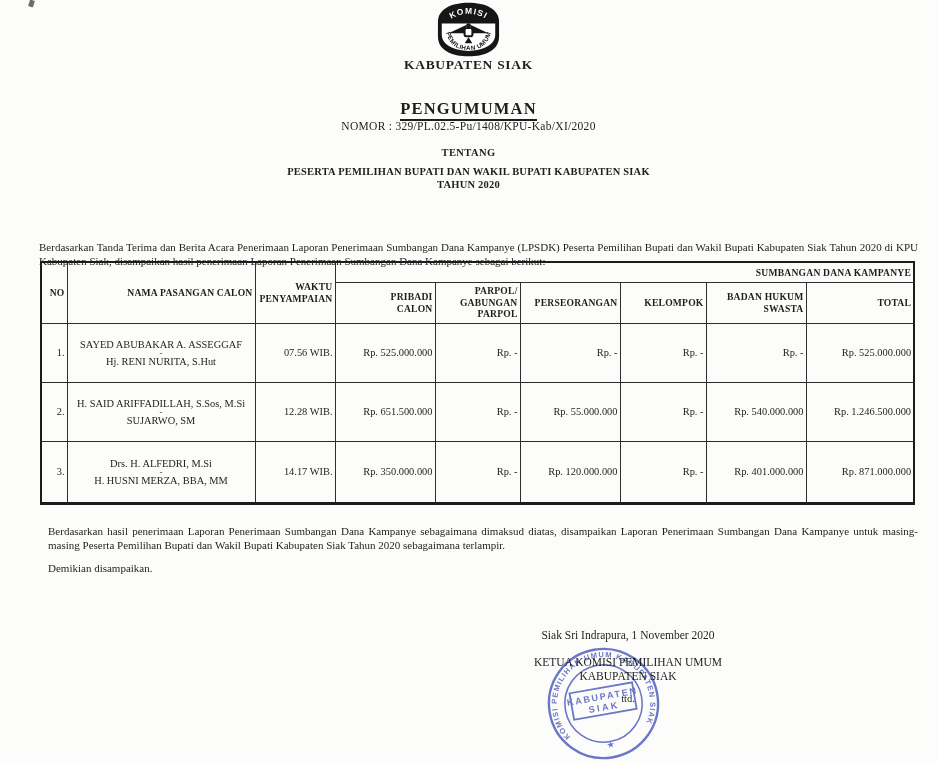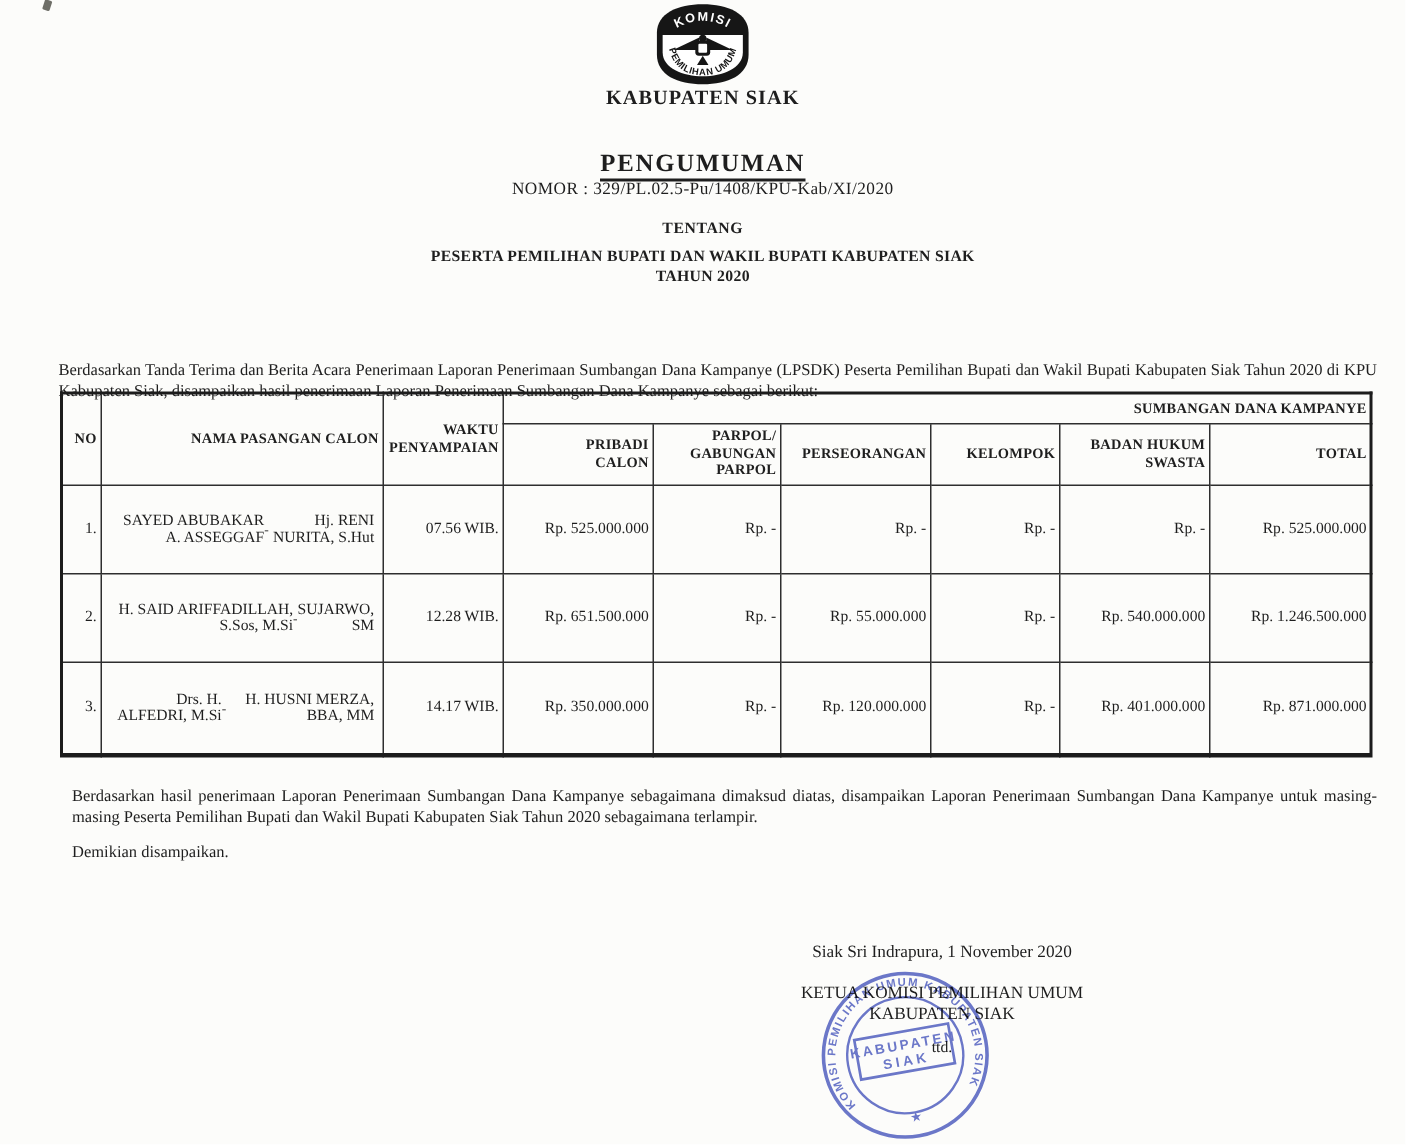--- a/index.html
+++ b/index.html
@@ -40,21 +40,21 @@
   table.lpsdk th, table.lpsdk td { border:1.2px solid #2e2e2e; vertical-align:middle;
     text-align:right; overflow:hidden; }
   table.lpsdk th { font-weight:bold; font-size:9.6px; line-height:11.5px; letter-spacing:.2px; padding:2px; }
   th.group-h { height:20px; font-size:9.8px; letter-spacing:.4px; }
   tr.subhead th { height:41px; }
   table.lpsdk td { font-size:10.4px; padding:2px; }
   .prewrap { white-space:pre-line; }
   tr.body-row { height:59px; }
   tr.body-row.last { height:62px; }
   td.name-cell { padding:0; }
-  .name-stack { display:flex; flex-direction:row; justify-content:space-between;
+  .name-stack { display:flex; flex-direction:column; justify-content:space-between;
     align-items:center; height:100%; padding:9px 3px; font-size:10.4px; }
   .name-sep { font-size:9px; line-height:6px; color:#3a3a3a; }
 
   
   .sig { position:absolute; top:628px; left:478px; width:300px; text-align:center;
          font-size:11.5px; line-height:14px; }
   .sig .role { margin-top:13px; font-size:11.5px; }
   .sig .ttd { margin-top:9px; font-size:10.5px; }
   .sig .sig-name { margin-top:10px; font-size:12.5px; letter-spacing:.6px; }
 

